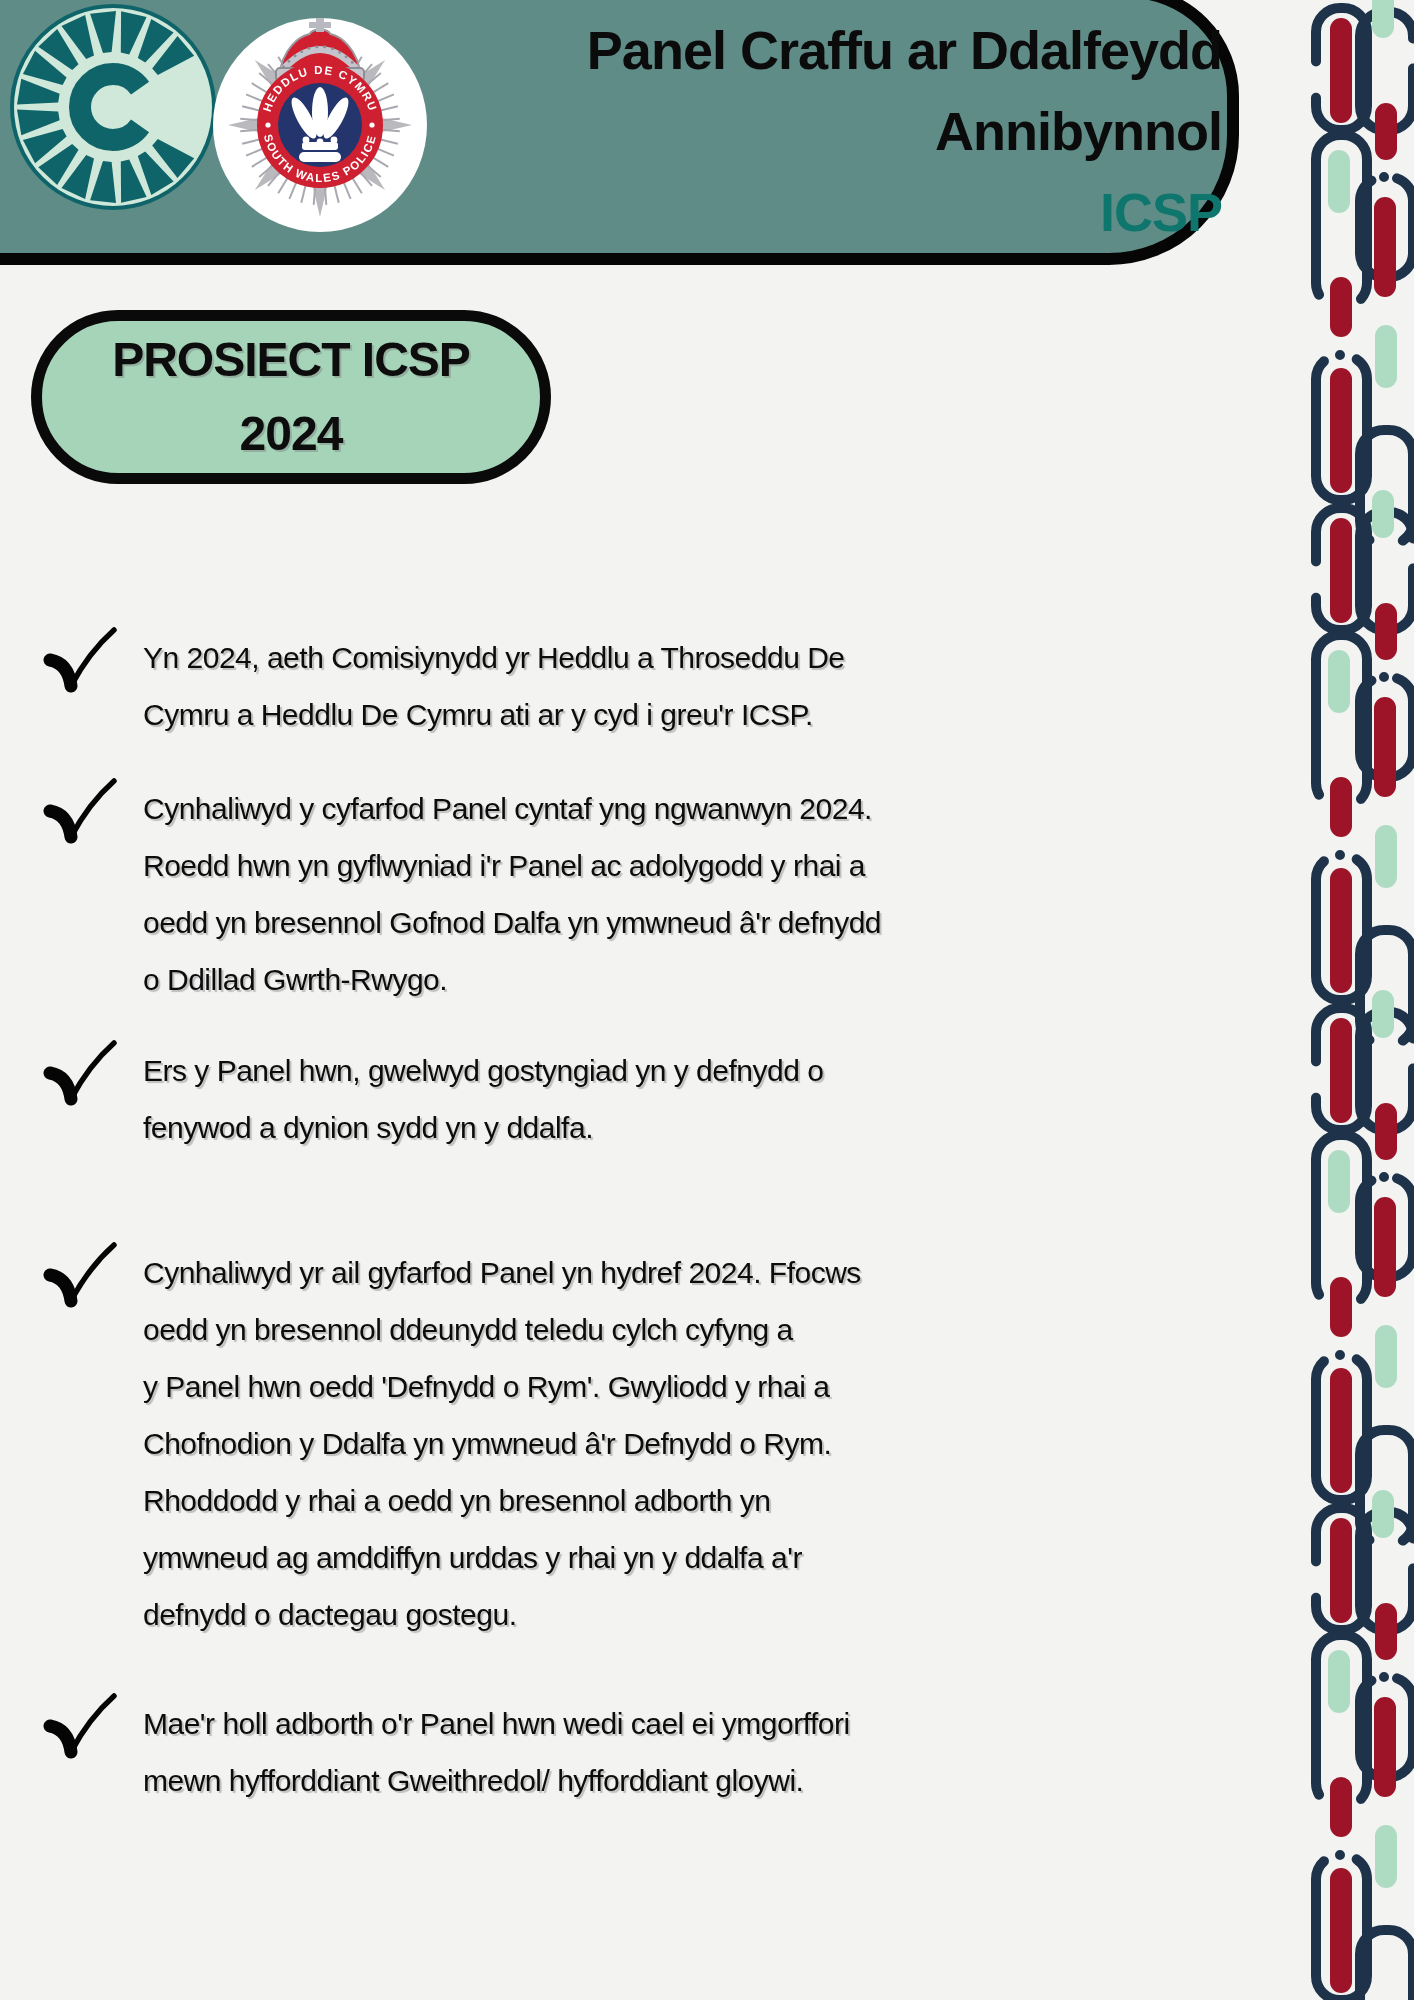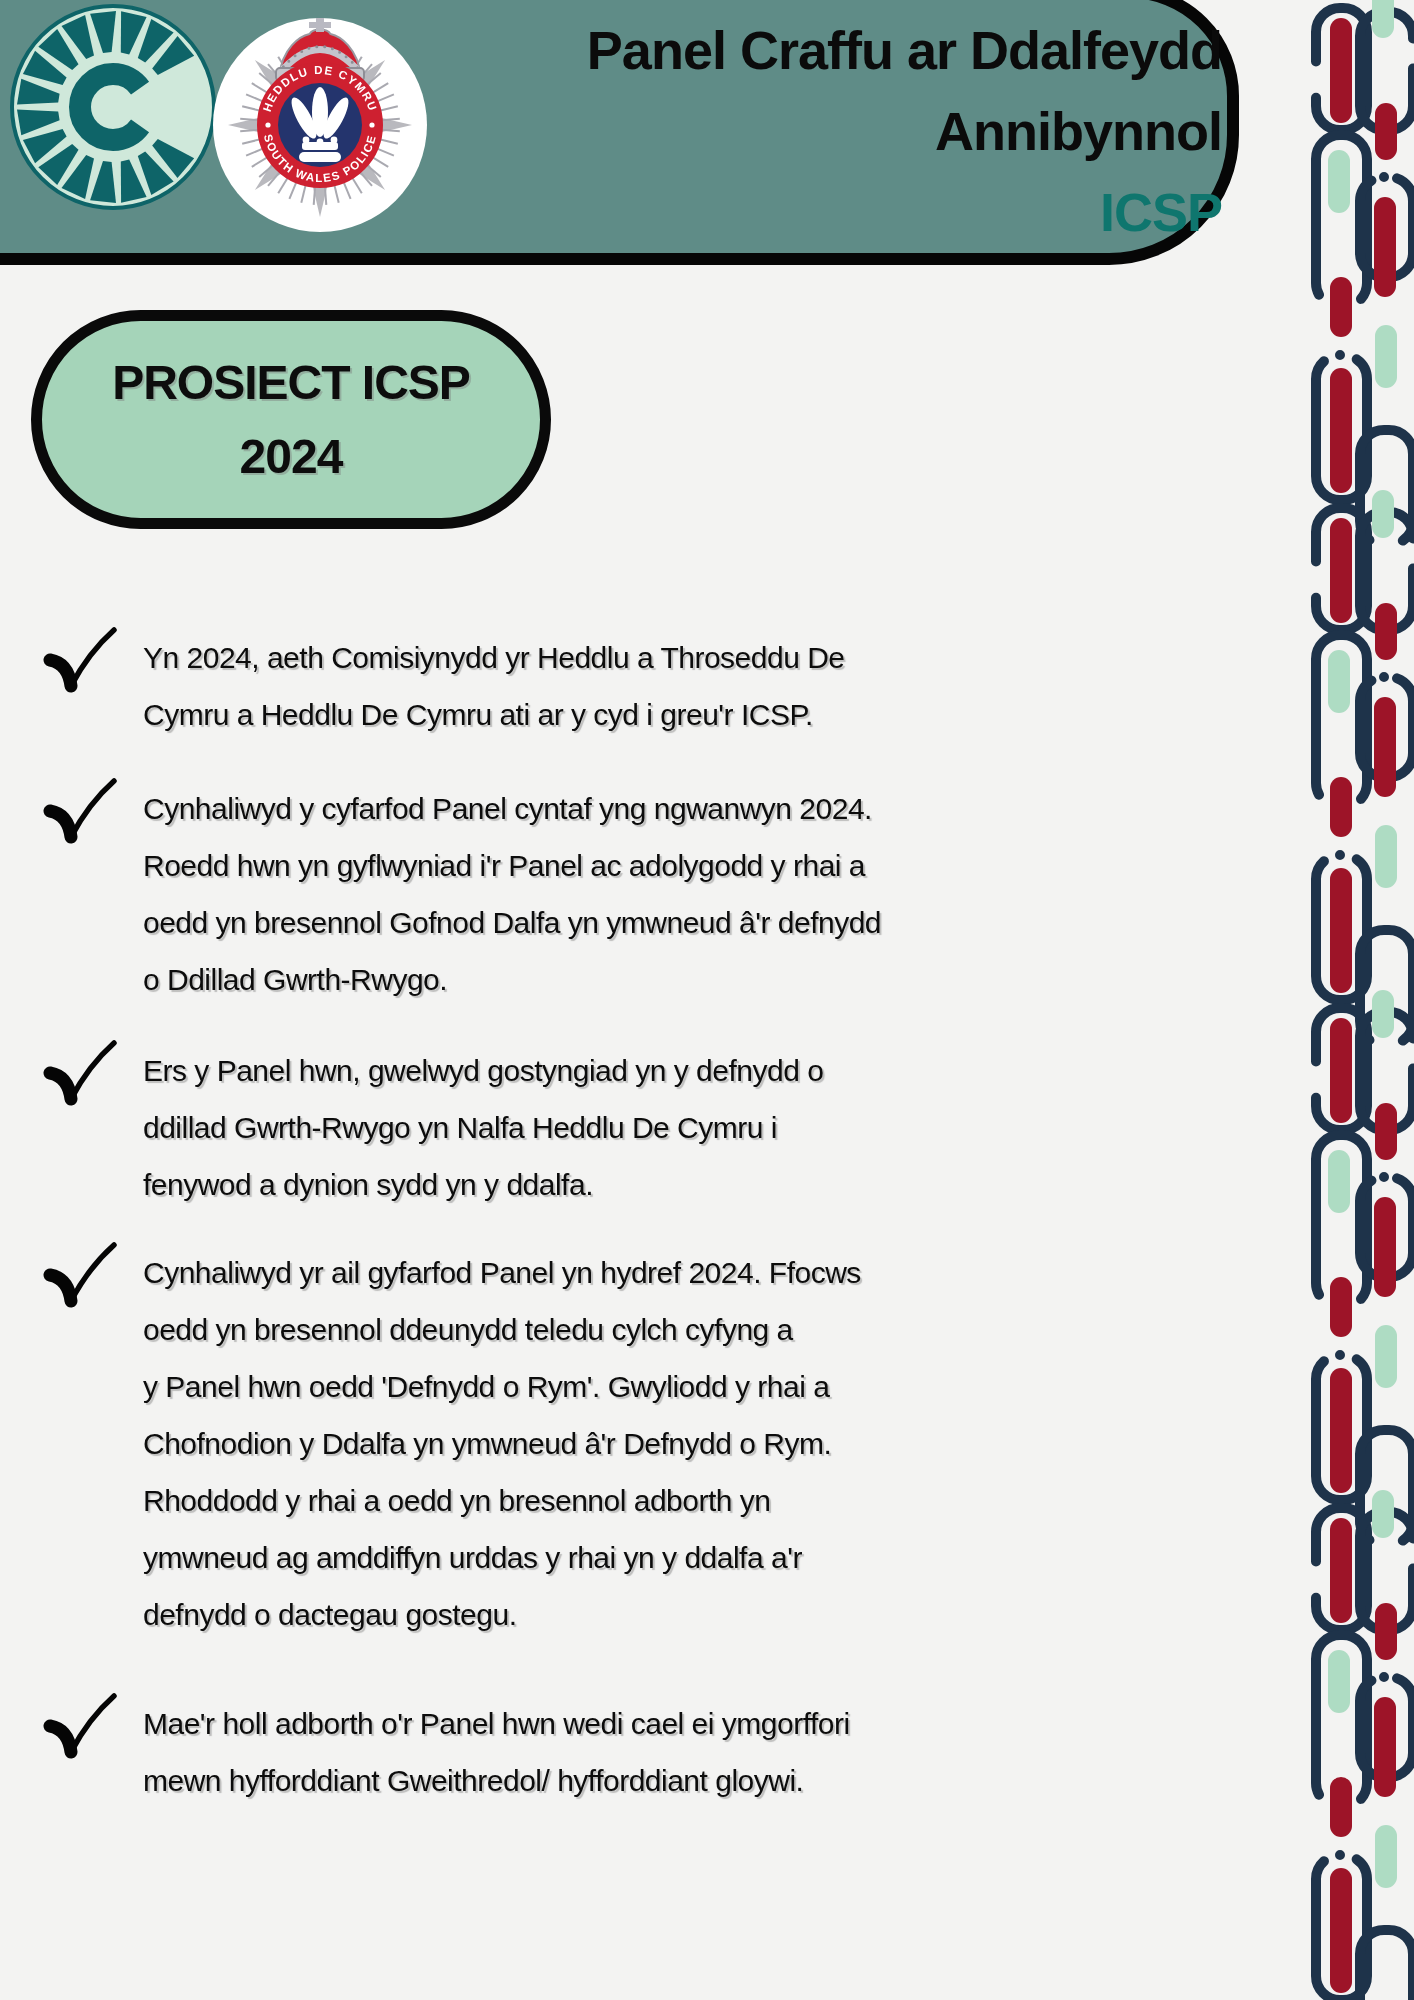--- a/index.html
+++ b/index.html
@@ -18,21 +18,21 @@
     position:absolute;left:430px;top:10px;width:792px;z-index:3;
     text-align:right;font-weight:bold;font-size:54px;line-height:81px;
     letter-spacing:-1px;color:#0b0b0b;
   }
   .title-line3{color:#0f766e;}
   
   .c-logo{position:absolute;left:8px;top:2px;z-index:4;}
   .swp-badge{position:absolute;left:212px;top:16px;z-index:5;}
   
   .pill{
-    position:absolute;left:31px;top:310px;width:520px;height:219px;
+    position:absolute;left:31px;top:310px;width:520px;height:174px;
     background:#a5d4b9;border:11px solid #0a0a0a;border-radius:110px;
     box-sizing:border-box;z-index:2;
     display:flex;flex-direction:column;justify-content:center;align-items:center;
   }
   .pill-text{
     text-align:center;font-weight:bold;font-size:48px;line-height:74px;
     color:#0d0d0d;letter-spacing:-1px;
     text-shadow:2px 2px 0 rgba(120,120,120,.40);
   }
   
@@ -204,21 +204,20 @@
       </div>
   </div>
 
   <div class="check-item" style="top: 1040px;">
     <svg class="check-icon" width="78" height="66" viewBox="0 0 78 66">
       <path d="M74 3 C56 19 42 38 31 59" stroke="#050505" stroke-width="5.5" fill="none" stroke-linecap="round"></path>
       <path d="M31 59 C29 43 21 35 10 33" stroke="#050505" stroke-width="13" fill="none" stroke-linecap="round"></path>
     </svg>
     <div class="check-lines">
         <div>Ers y Panel hwn, gwelwyd gostyngiad yn y defnydd o</div>
-        <div>ddillad Gwrth-Rwygo yn Nalfa Heddlu De Cymru i</div>
         <div>fenywod a dynion sydd yn y ddalfa.</div>
       </div>
   </div>
 
   <div class="check-item" style="top: 1242px;">
     <svg class="check-icon" width="78" height="66" viewBox="0 0 78 66">
       <path d="M74 3 C56 19 42 38 31 59" stroke="#050505" stroke-width="5.5" fill="none" stroke-linecap="round"></path>
       <path d="M31 59 C29 43 21 35 10 33" stroke="#050505" stroke-width="13" fill="none" stroke-linecap="round"></path>
     </svg>
     <div class="check-lines">

